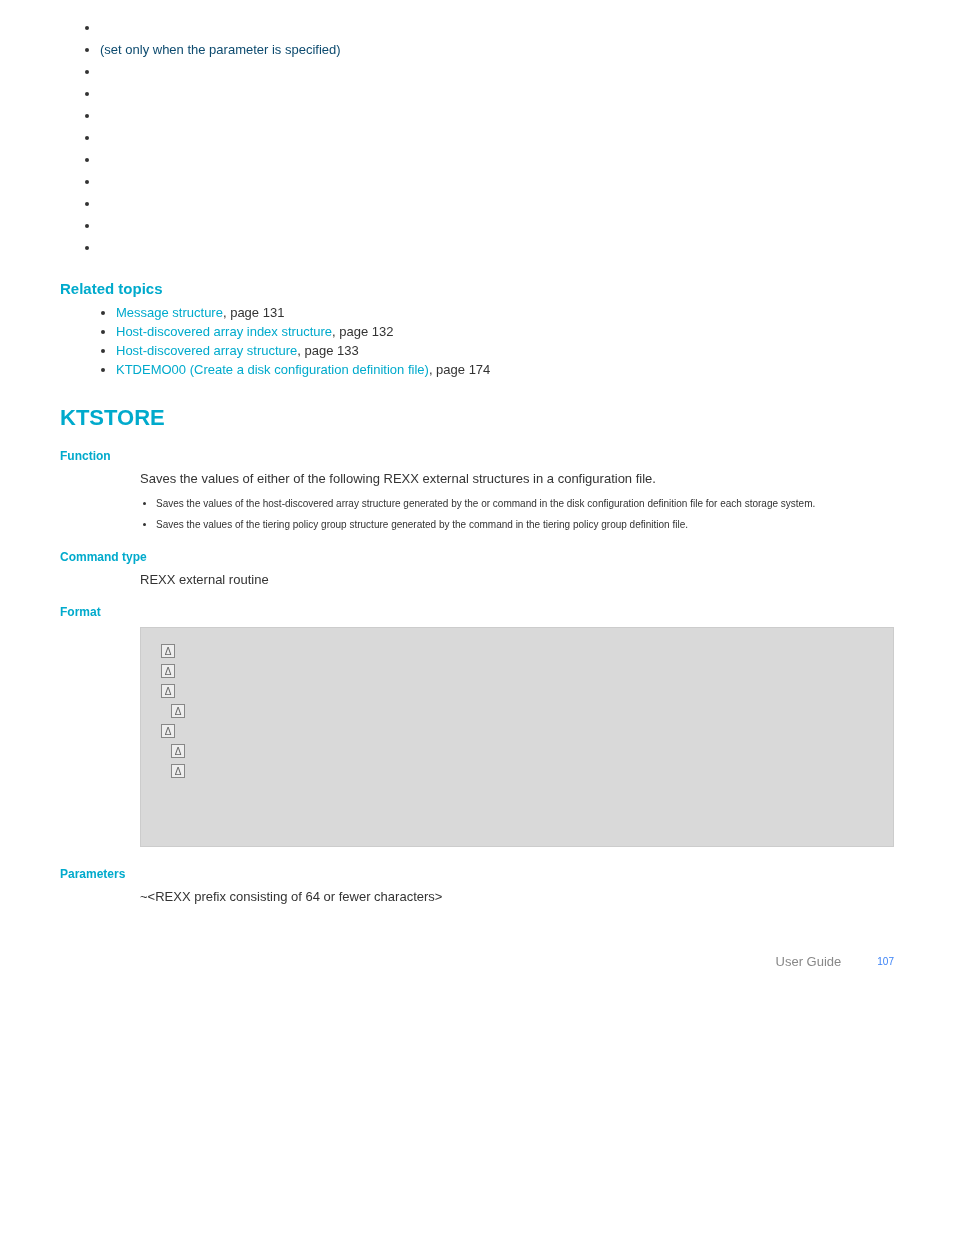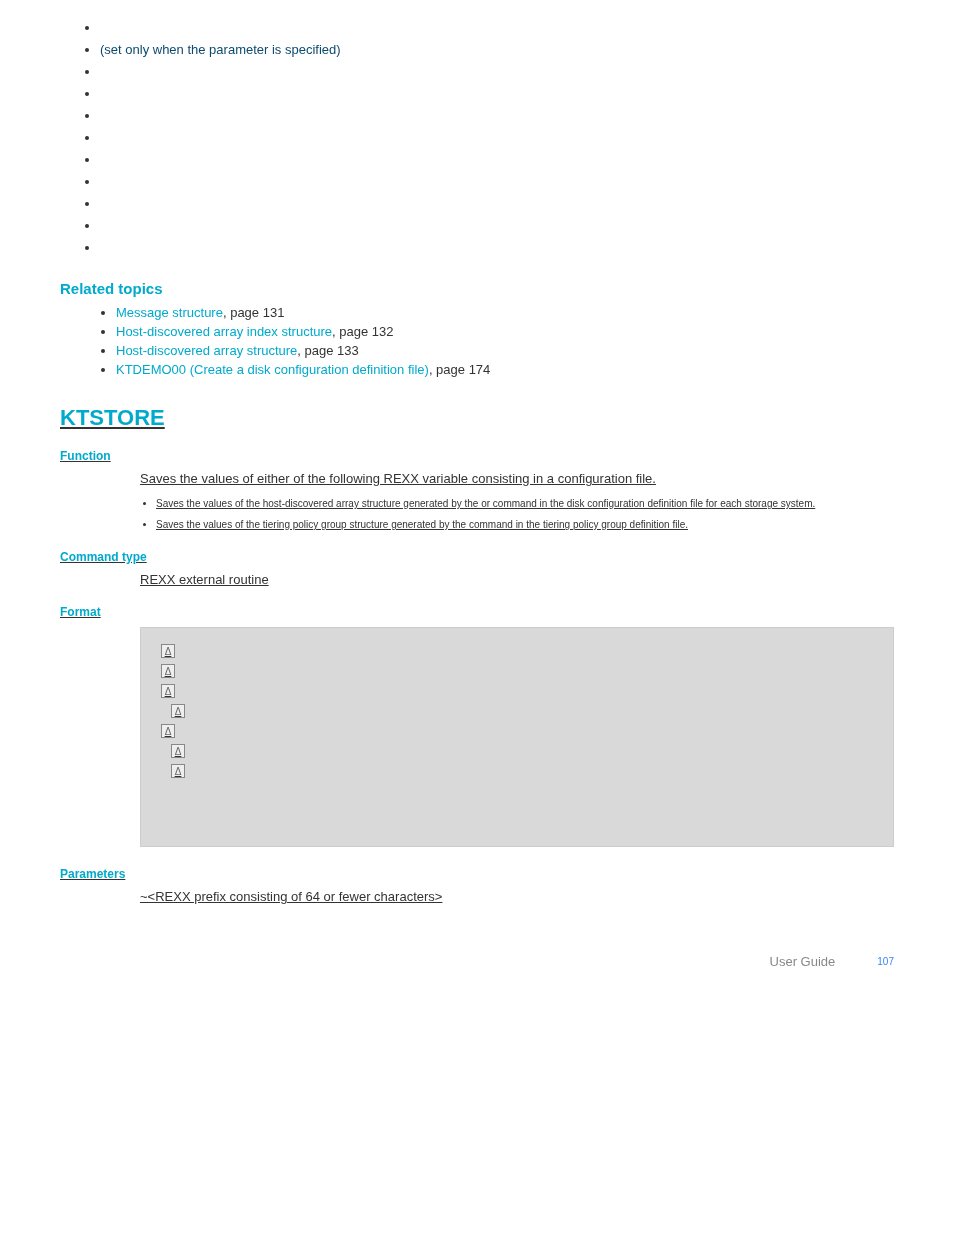--- a/index.html
+++ b/index.html
@@ -64,21 +64,20 @@
     .related-list a {
       color: #00aacc;
       text-decoration: none;
     }
     .related-list span {
       color: #333;
     }
     
     .ktstore-section {
       margin-bottom: 2px;
-      text-decoration: underline;
     }
     
     .sub-section {
       margin-bottom: 18px;
     }
     .sub-section .section-heading {
       font-size: 12px;
       margin-bottom: 8px;
     }
     
@@ -146,21 +145,21 @@
     
     .page-footer {
       display: flex;
       justify-content: flex-end;
       align-items: center;
       margin-top: 40px;
       padding-top: 10px;
       border-top: none;
       font-size: 13px;
       color: #888;
-      gap: 18px;
+      gap: 12px;
     }
     .page-footer .footer-text {
       color: #888;
       font-size: 13px;
     }
     .page-footer .page-number {
       color: #3b82f6;
       font-size: 10px;
       margin-left: 24px;
     }
@@ -202,21 +201,21 @@
         <a href="#">KTDEMO00 (Create a disk configuration definition file)</a><span>, page 174</span>
       </li>
     </ul>
   </div>
 
   <div class="ktstore-section">
     <h1 class="main-heading">KTSTORE</h1>
 
     <div class="sub-section">
       <div class="section-heading">Function</div>
-      <div class="function-desc">Saves the values of either of the following REXX variable consisting in a configuration file.</div>
+      <div class="function-desc">Saves the values of either of the following REXX external structures in a configuration file.</div>
       <ul class="function-bullets">
         <li>Saves the values of the host-discovered array structure generated by the        or command in the disk configuration definition file for each storage system.</li>
         <li>Saves the values of the tiering policy group structure generated by the        command in the tiering policy group definition file.</li>
       </ul>
     </div>
 
     <div class="sub-section">
       <div class="section-heading">Command type</div>
       <div class="command-type-value">REXX external routine</div>
     </div>

